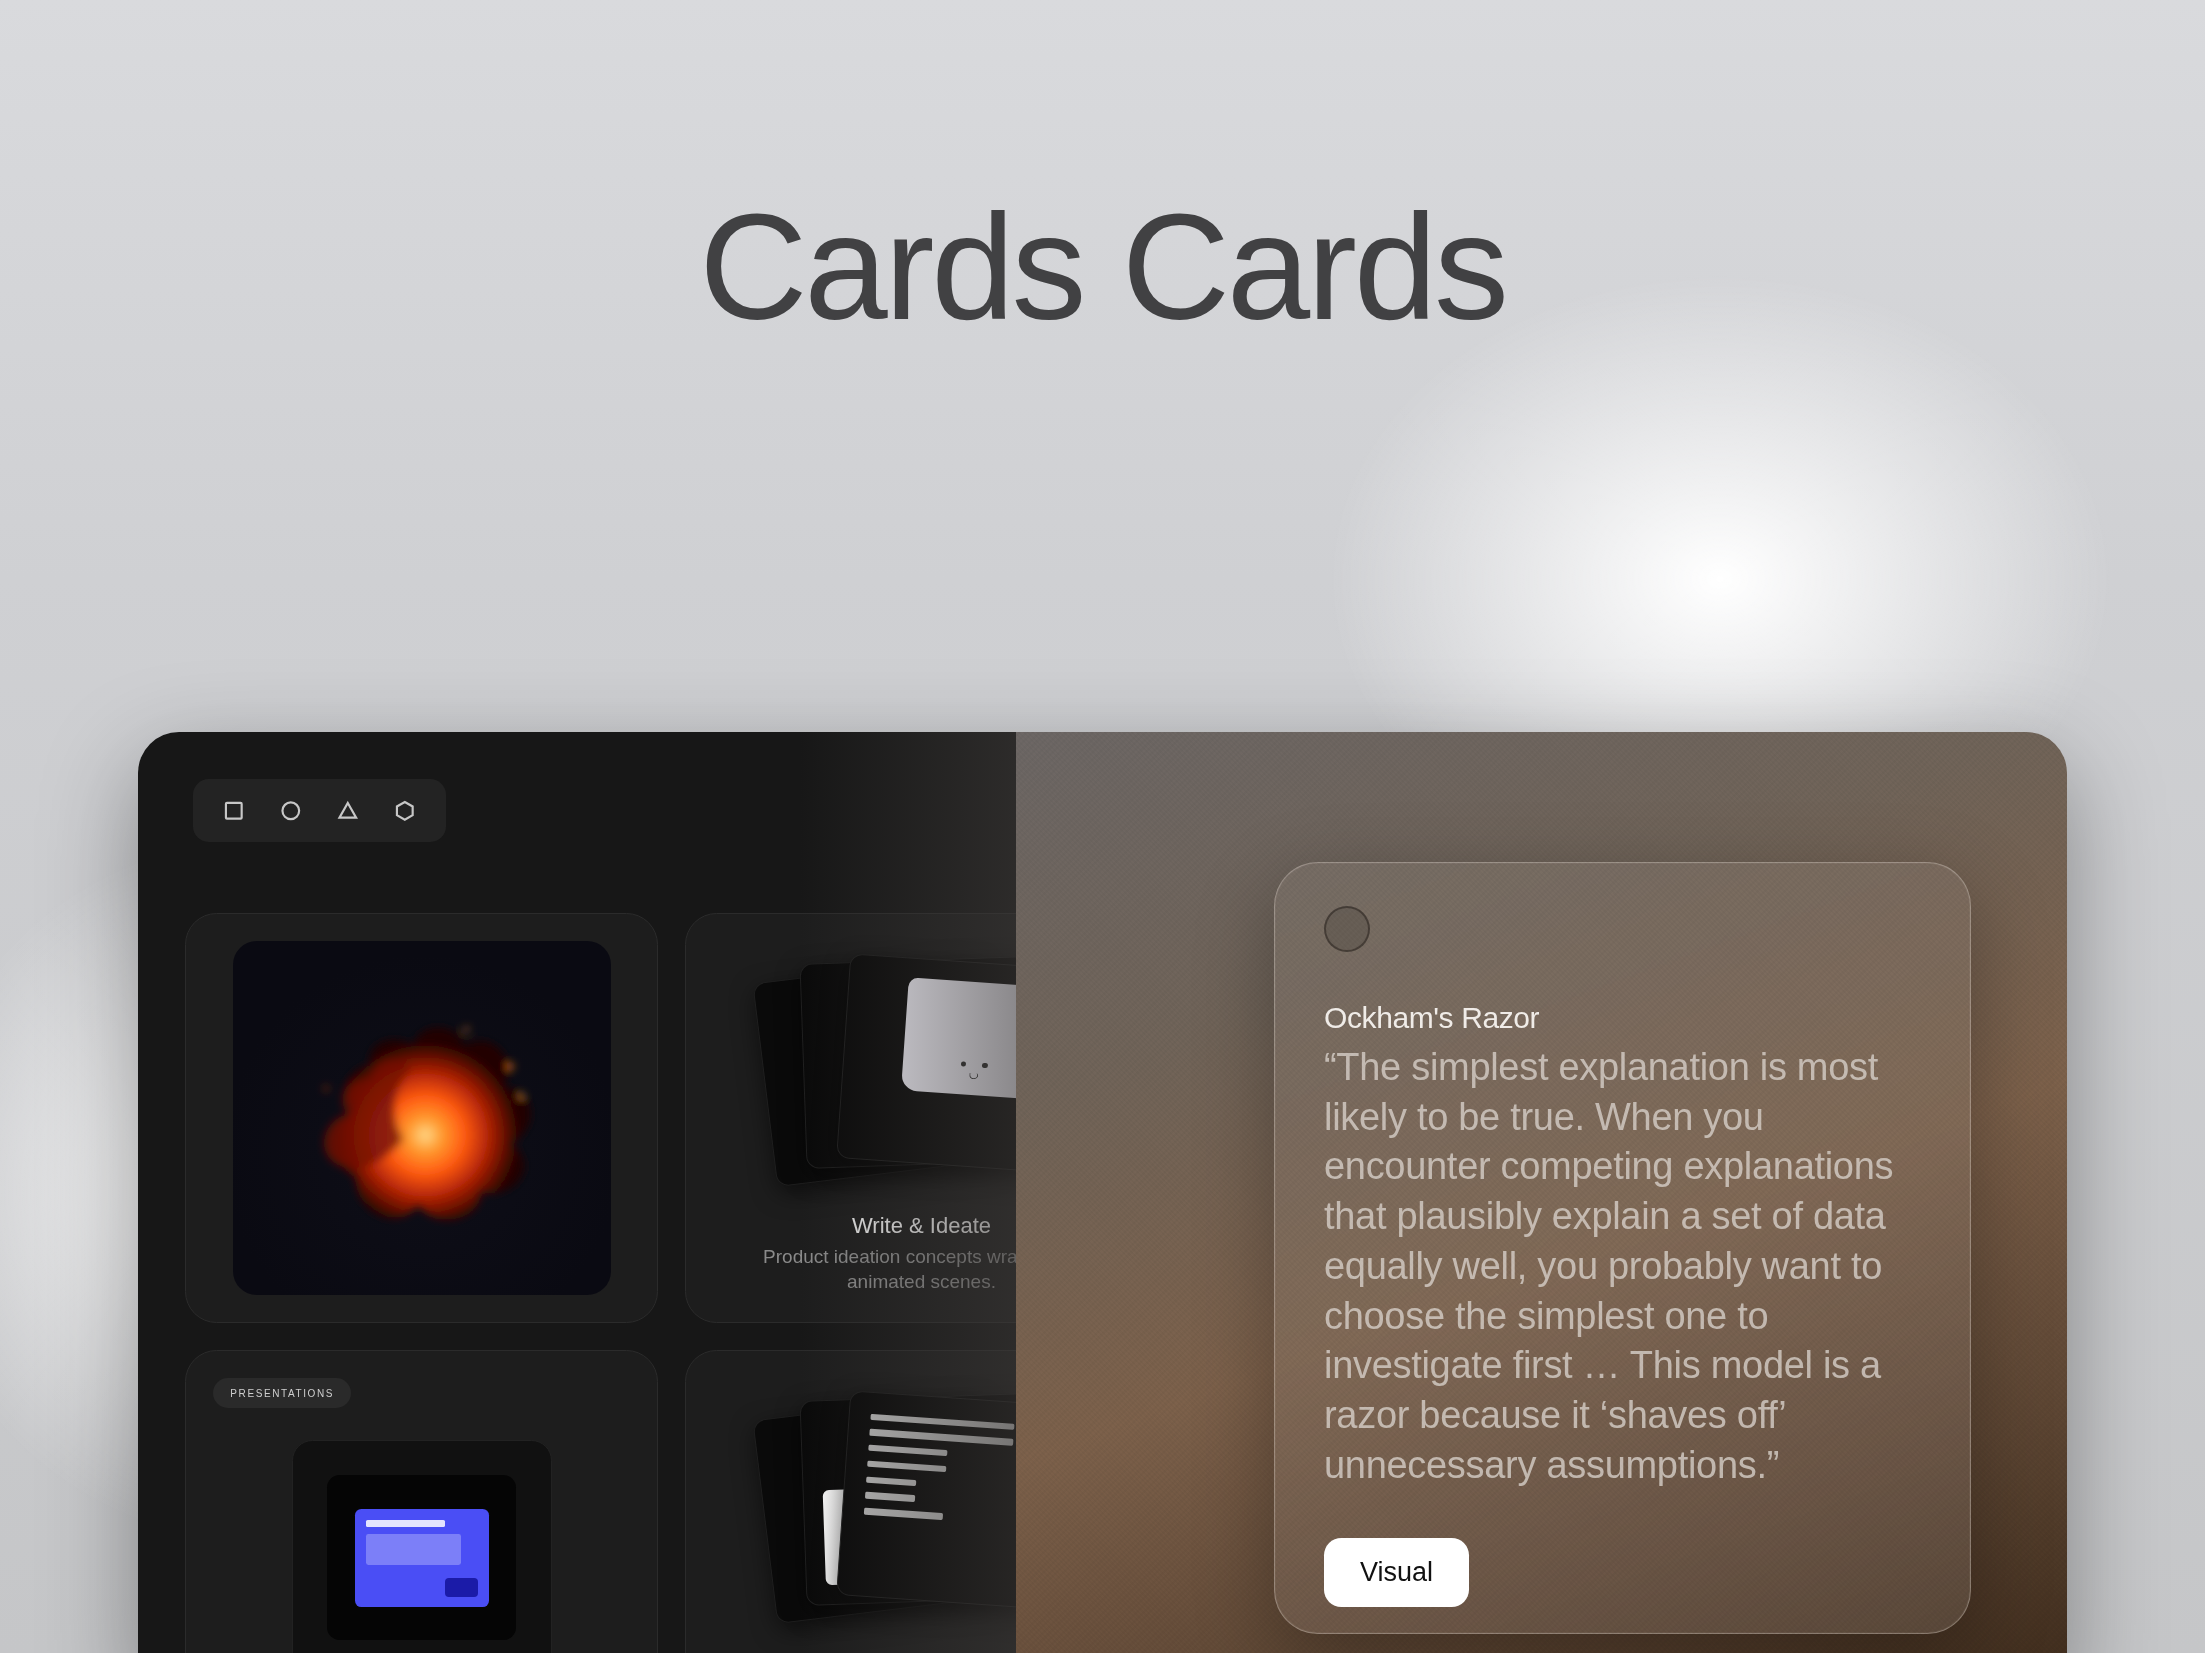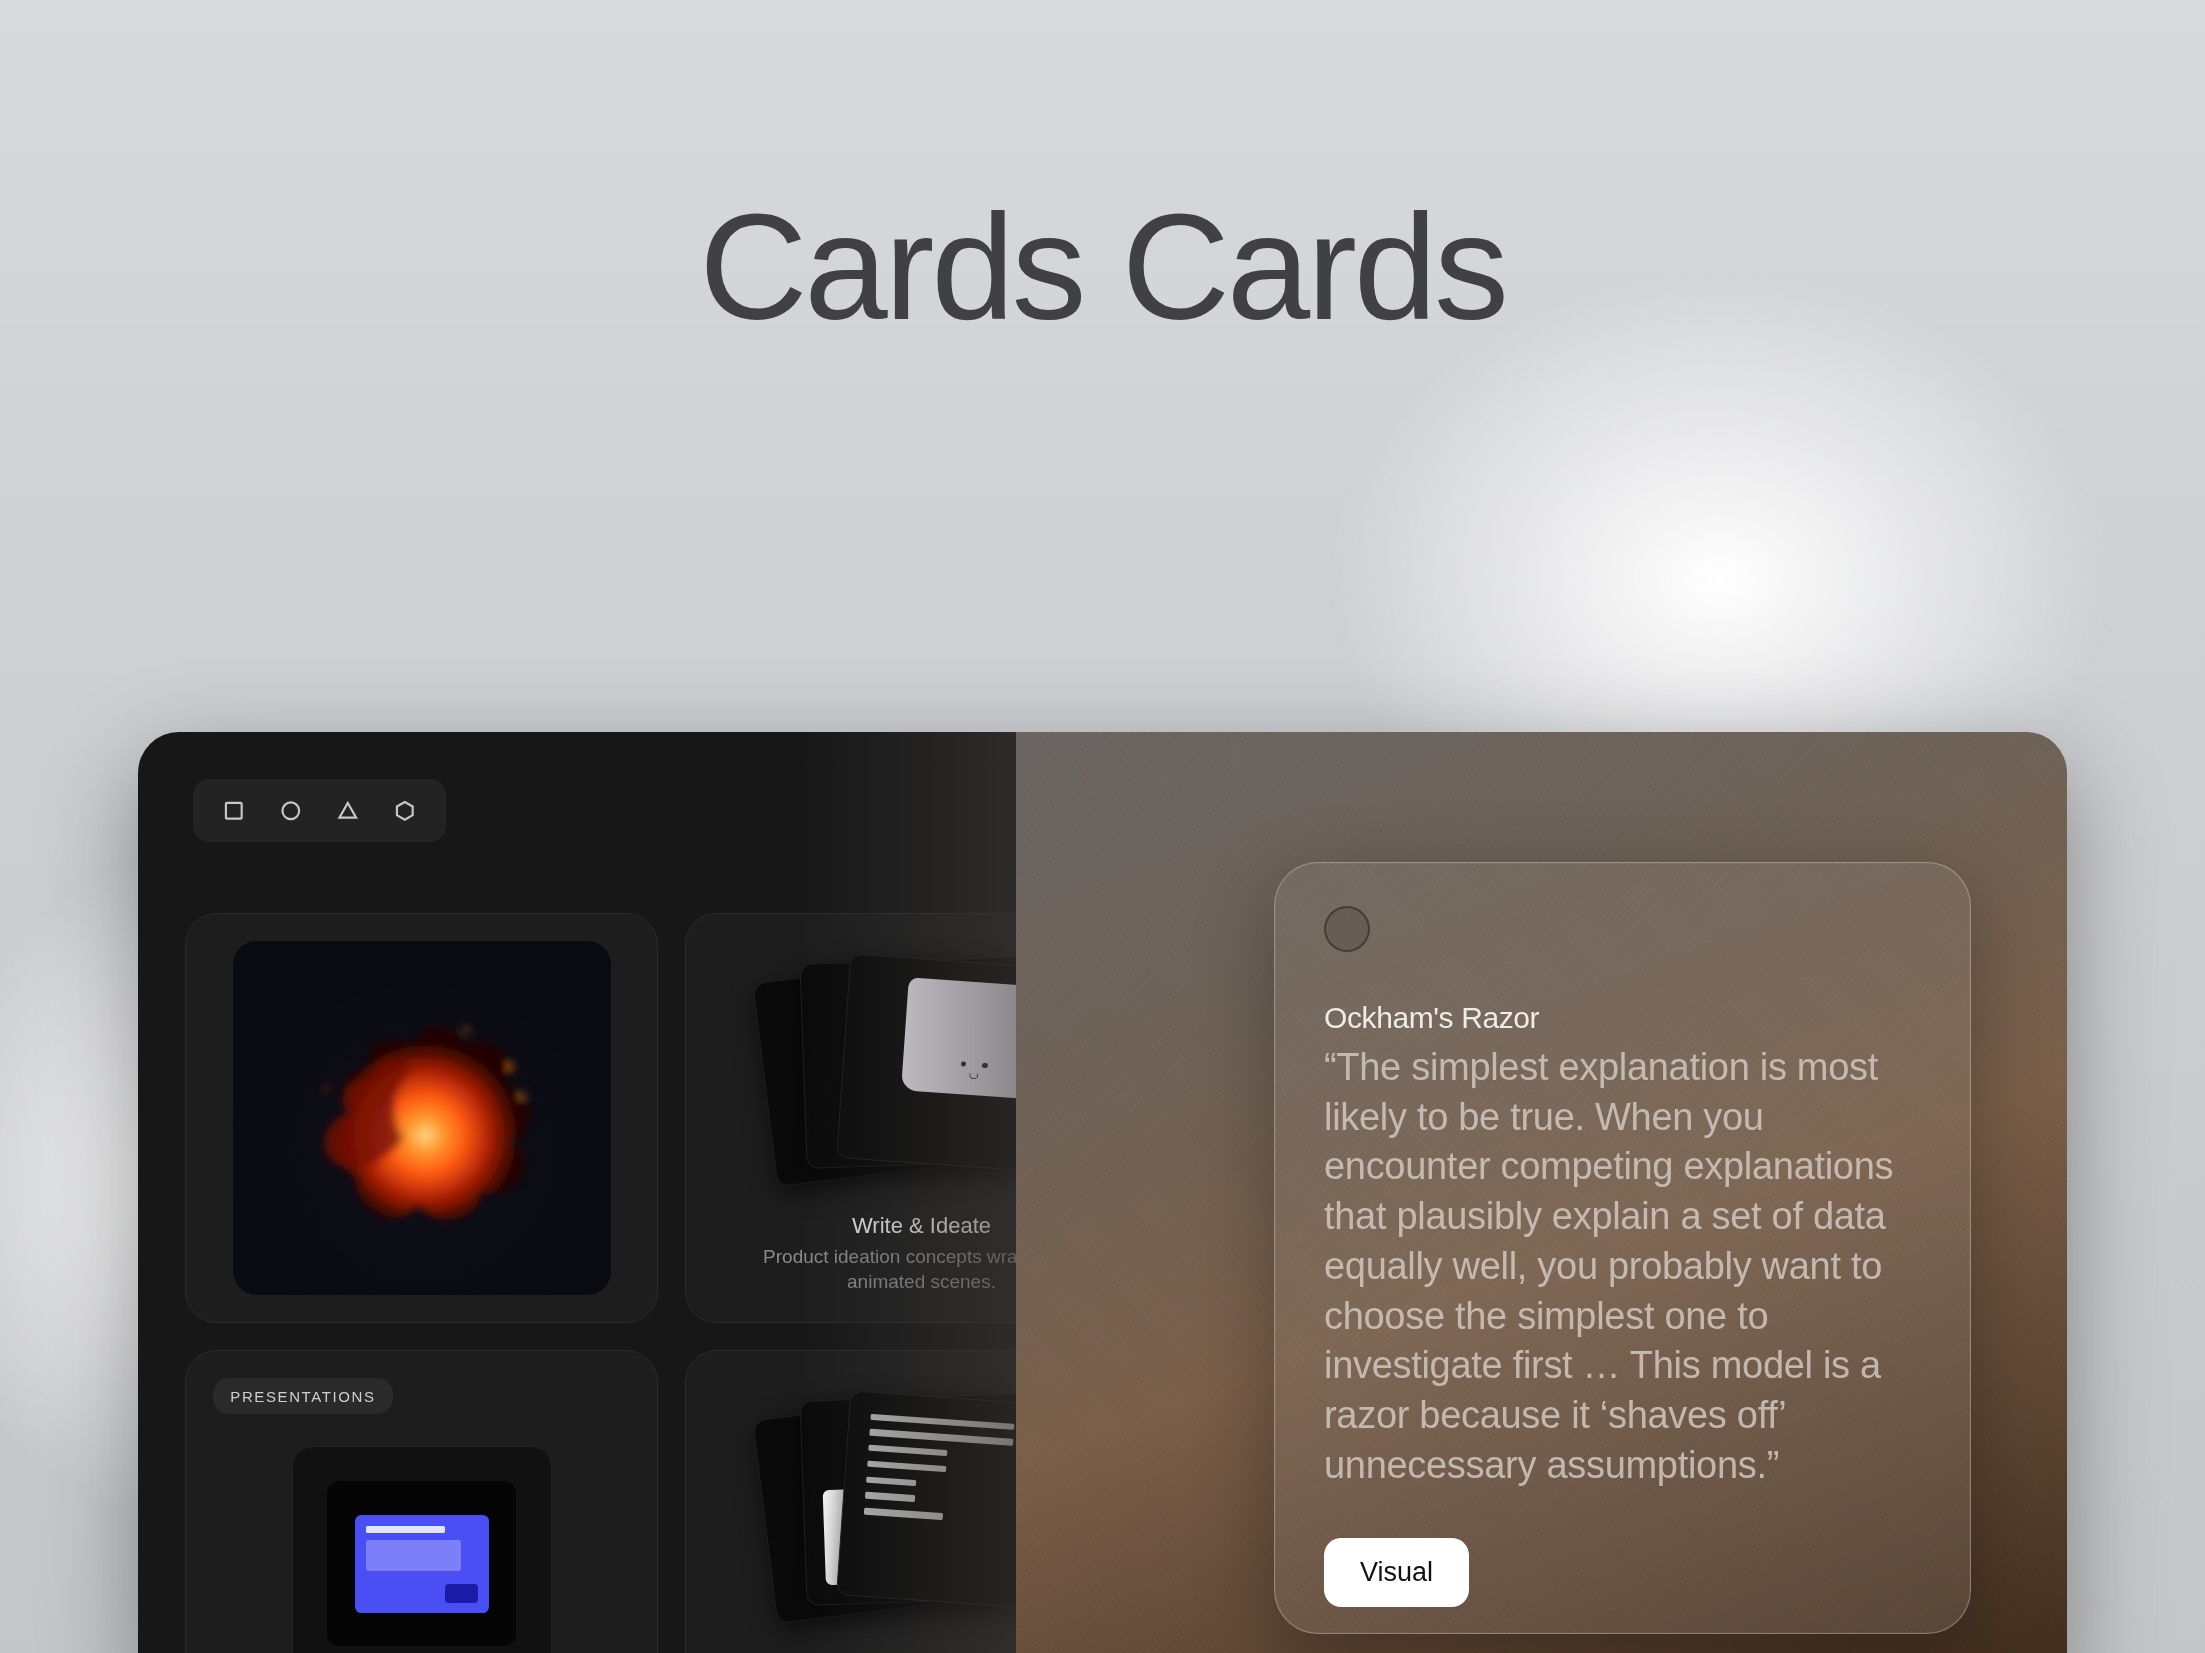--- a/index.html
+++ b/index.html
@@ -127,21 +127,21 @@
 .slide .mouth{position:absolute;left:23px;top:11px;width:9.5px;height:6.3px;border:1.6px solid #2a2a2a;border-top:none;border-radius:0 0 7.9px 7.9px}
 
 .card-title { margin-top:19px; font-size:22px; color:#e6e6e6; font-weight:500; text-align:center;}
 .card-sub { margin-top:4.7px; font-size:19px; color:#8a8a8a; line-height:1.35; text-align:center; max-width:347px;}
 
 
 .tag {
   align-self:flex-start;
   background:#2a2a2a;
   color:#cfcfcf;
-  font-size:15px;
+  font-size:10px;
   letter-spacing:1.6px;
   padding:9.5px 17.3px;
   border-radius:15.8px;
   font-weight:500;
 }
 .pres-box {
   margin-top:31.5px;
   width:260px;height:236px;
   background:#111;
   border-radius:20.5px;

